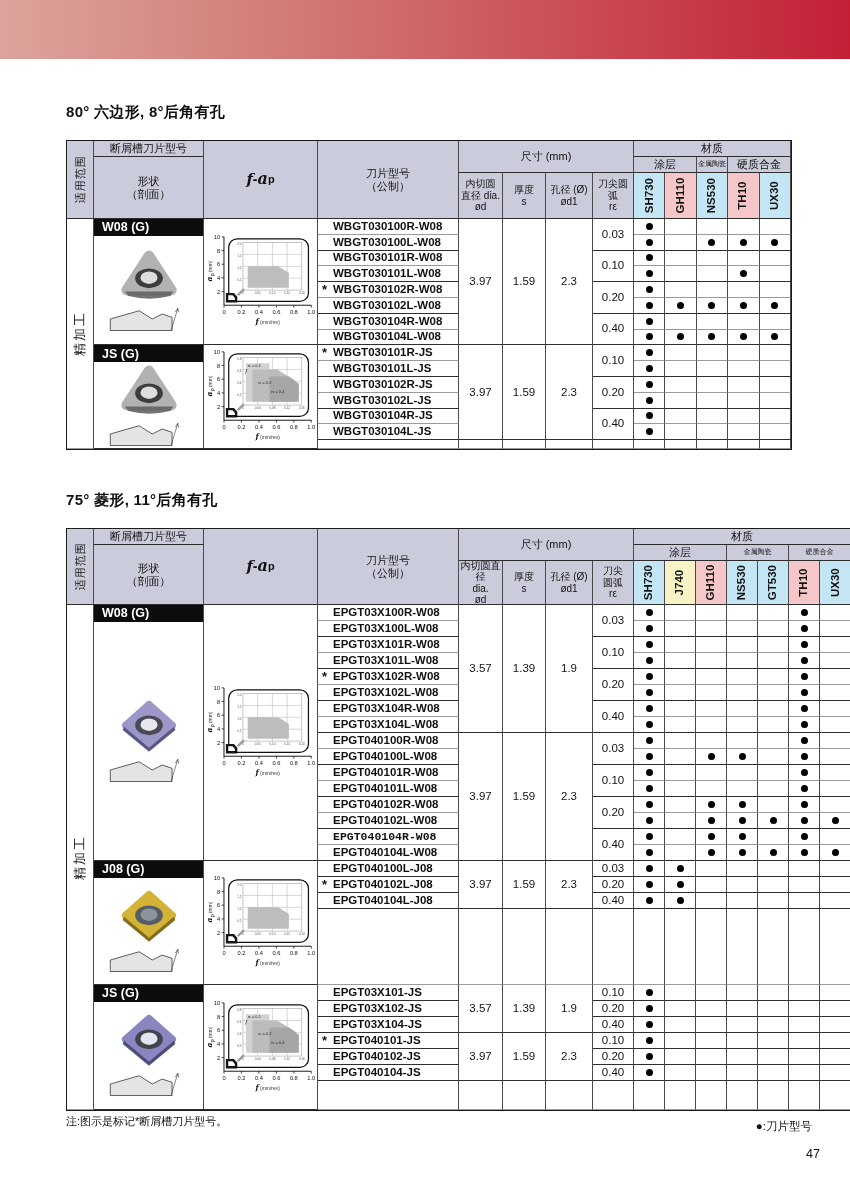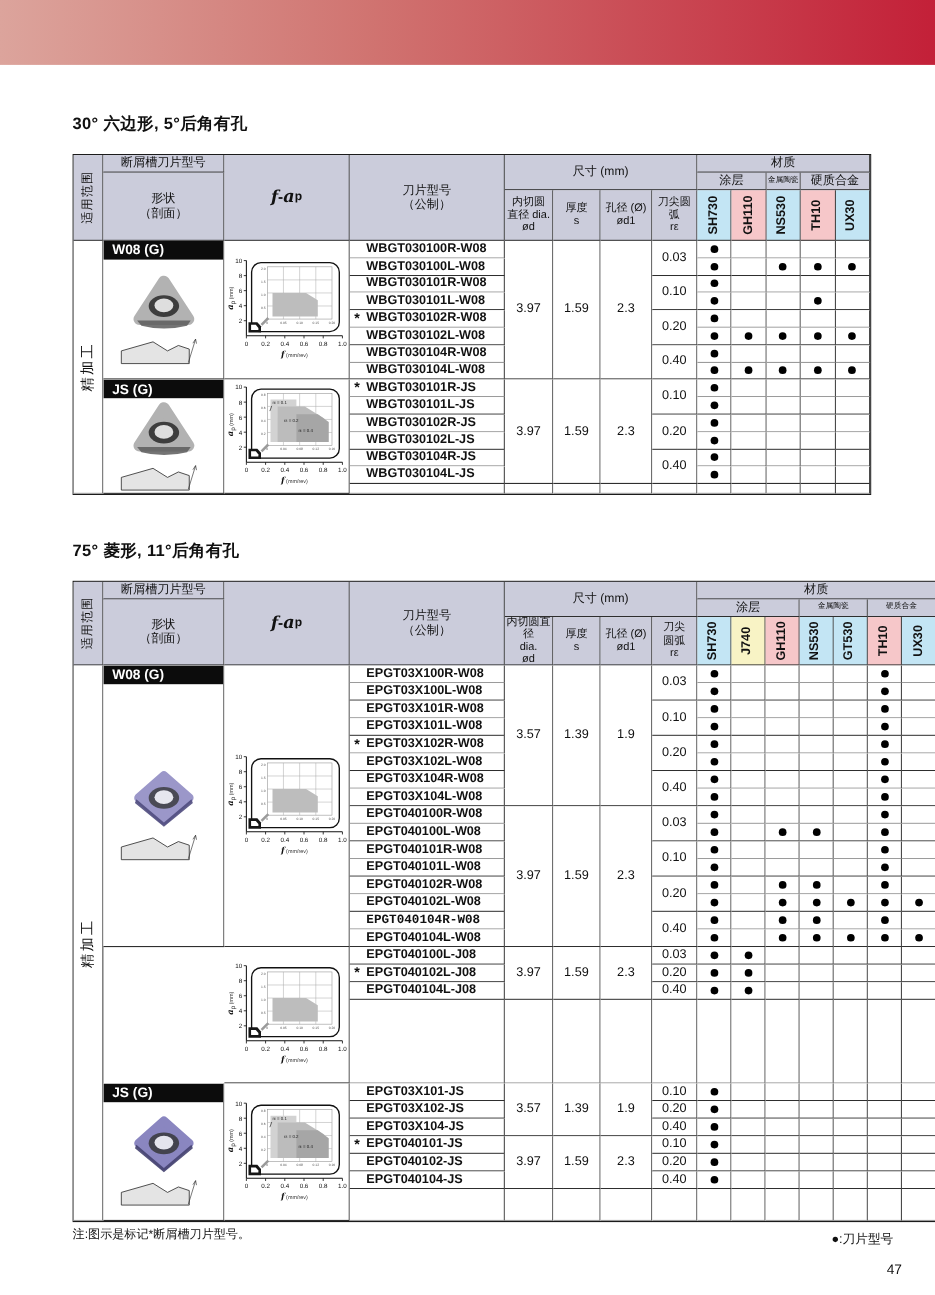--- a/index.html
+++ b/index.html
@@ -45,21 +45,21 @@
   .axunit{font-size:5.2px;fill:#333}
   .note{position:absolute;left:66px;top:1114px;font-size:11px}
   .legend{position:absolute;right:38px;top:1119px;font-size:11.5px}
   .pagenum{position:absolute;right:30px;top:1147px;font-size:12.5px}
 </style>
 </head>
 <body>
 
 <div class="band"></div>
 
-<h2 id="title0" class="title">30° 六边形, 5°后角有孔</h2>
+<h2 id="title0" class="title">80° 六边形, 8°后角有孔</h2>
 <div id="table0" class="cat-table" style="top: 140px; left: 66px; grid-template-columns: 27px 110px 114px 141px 44px 43px 47px 41px 31.4px 31.4px 31.4px 31.4px 31.4px; grid-template-rows: 16px 16px 46px 15.8px 15.8px 15.8px 15.8px 15.8px 15.8px 15.8px 15.8px 15.8px 15.8px 15.8px 15.8px 15.8px 15.8px 9px;">
     <div class="cell hdr scopeh" style="grid-area: 1 / 1 / span 3 / span 1;">
       <span class="rot">适用范围</span>
     </div>
     <div class="cell hdr" style="grid-area: 1 / 2 / span 1 / span 1;">断屑槽刀片型号</div>
     <div class="cell hdr pre" style="grid-area: 2 / 2 / span 2 / span 1;">形状
 （剖面）</div>
     <div class="cell hdr" style="grid-area: 1 / 3 / span 3 / span 1;">
       <span class="fapf">f</span>
       <span class="fapdash"> - </span>
@@ -811,20 +811,35 @@
     </div>
     <div class="cell  gend" style="grid-area: 19 / 13 / span 1 / span 1;">
       <span class="stockdot"></span>
     </div>
     <div class="cell  gend" style="grid-area: 19 / 14 / span 1 / span 1;">
       <span class="stockdot"></span>
     </div>
     <div class="cell  gend" style="grid-area: 19 / 15 / span 1 / span 1;">
       <span class="stockdot"></span>
     </div>
+    <div class="cell side" style="grid-area: 20 / 2 / span 4 / span 1;">
+      <div class="seclabel">J08 (G)</div>
+      <div class="shape-inner">
+        <svg width="74" height="54" viewBox="0 0 86 82">
+          <polygon points="43,9 78,40 43,71 8,40" fill="#d2b335" stroke="#d2b335" stroke-width="12" stroke-linejoin="round"></polygon>
+          <path d="M5 42 L43 74 L81 42 l2 5 L43 80 L3 47 Z" fill="#796314" opacity="0.9"></path>
+          <ellipse cx="43" cy="40" rx="21" ry="15" fill="#575c66"></ellipse>
+          <ellipse cx="43" cy="39" rx="13" ry="9.5" fill="#8e949e"></ellipse>
+        </svg>
+        <svg width="88" height="28" viewBox="0 0 100 34">
+          <path d="M3 31 L3 17 L38 7 L54 17 L66 11 L78 15 L78 31 Z" fill="#e4e4e4" stroke="#2a2a2a" stroke-width="0.9"></path>
+          <path d="M85 4 L77 30 M85 4 l-3 4.5 M85 4 l1 5" stroke="#2a2a2a" stroke-width="0.7" fill="none"></path>
+        </svg>
+      </div>
+    </div>
     <div class="cell fap-cell" style="grid-area: 20 / 3 / span 4 / span 1;">
       <svg width="112" height="97" viewBox="0 0 118 102">
         <line x1="20" y1="4" x2="20" y2="76" stroke="#111" stroke-width="1"></line>
         <line x1="20" y1="76" x2="112" y2="76" stroke="#111" stroke-width="1"></line>
         <line x1="17.5" y1="4" x2="20" y2="4" stroke="#111" stroke-width="0.8"></line>
         <text x="16" y="6.3" text-anchor="end" class="otick">10</text>
         <line x1="17.5" y1="18.4" x2="20" y2="18.4" stroke="#111" stroke-width="0.8"></line>
         <text x="16" y="20.7" text-anchor="end" class="otick">8</text>
         <line x1="17.5" y1="32.8" x2="20" y2="32.8" stroke="#111" stroke-width="0.8"></line>
         <text x="16" y="35.099999999999994" text-anchor="end" class="otick">6</text>

